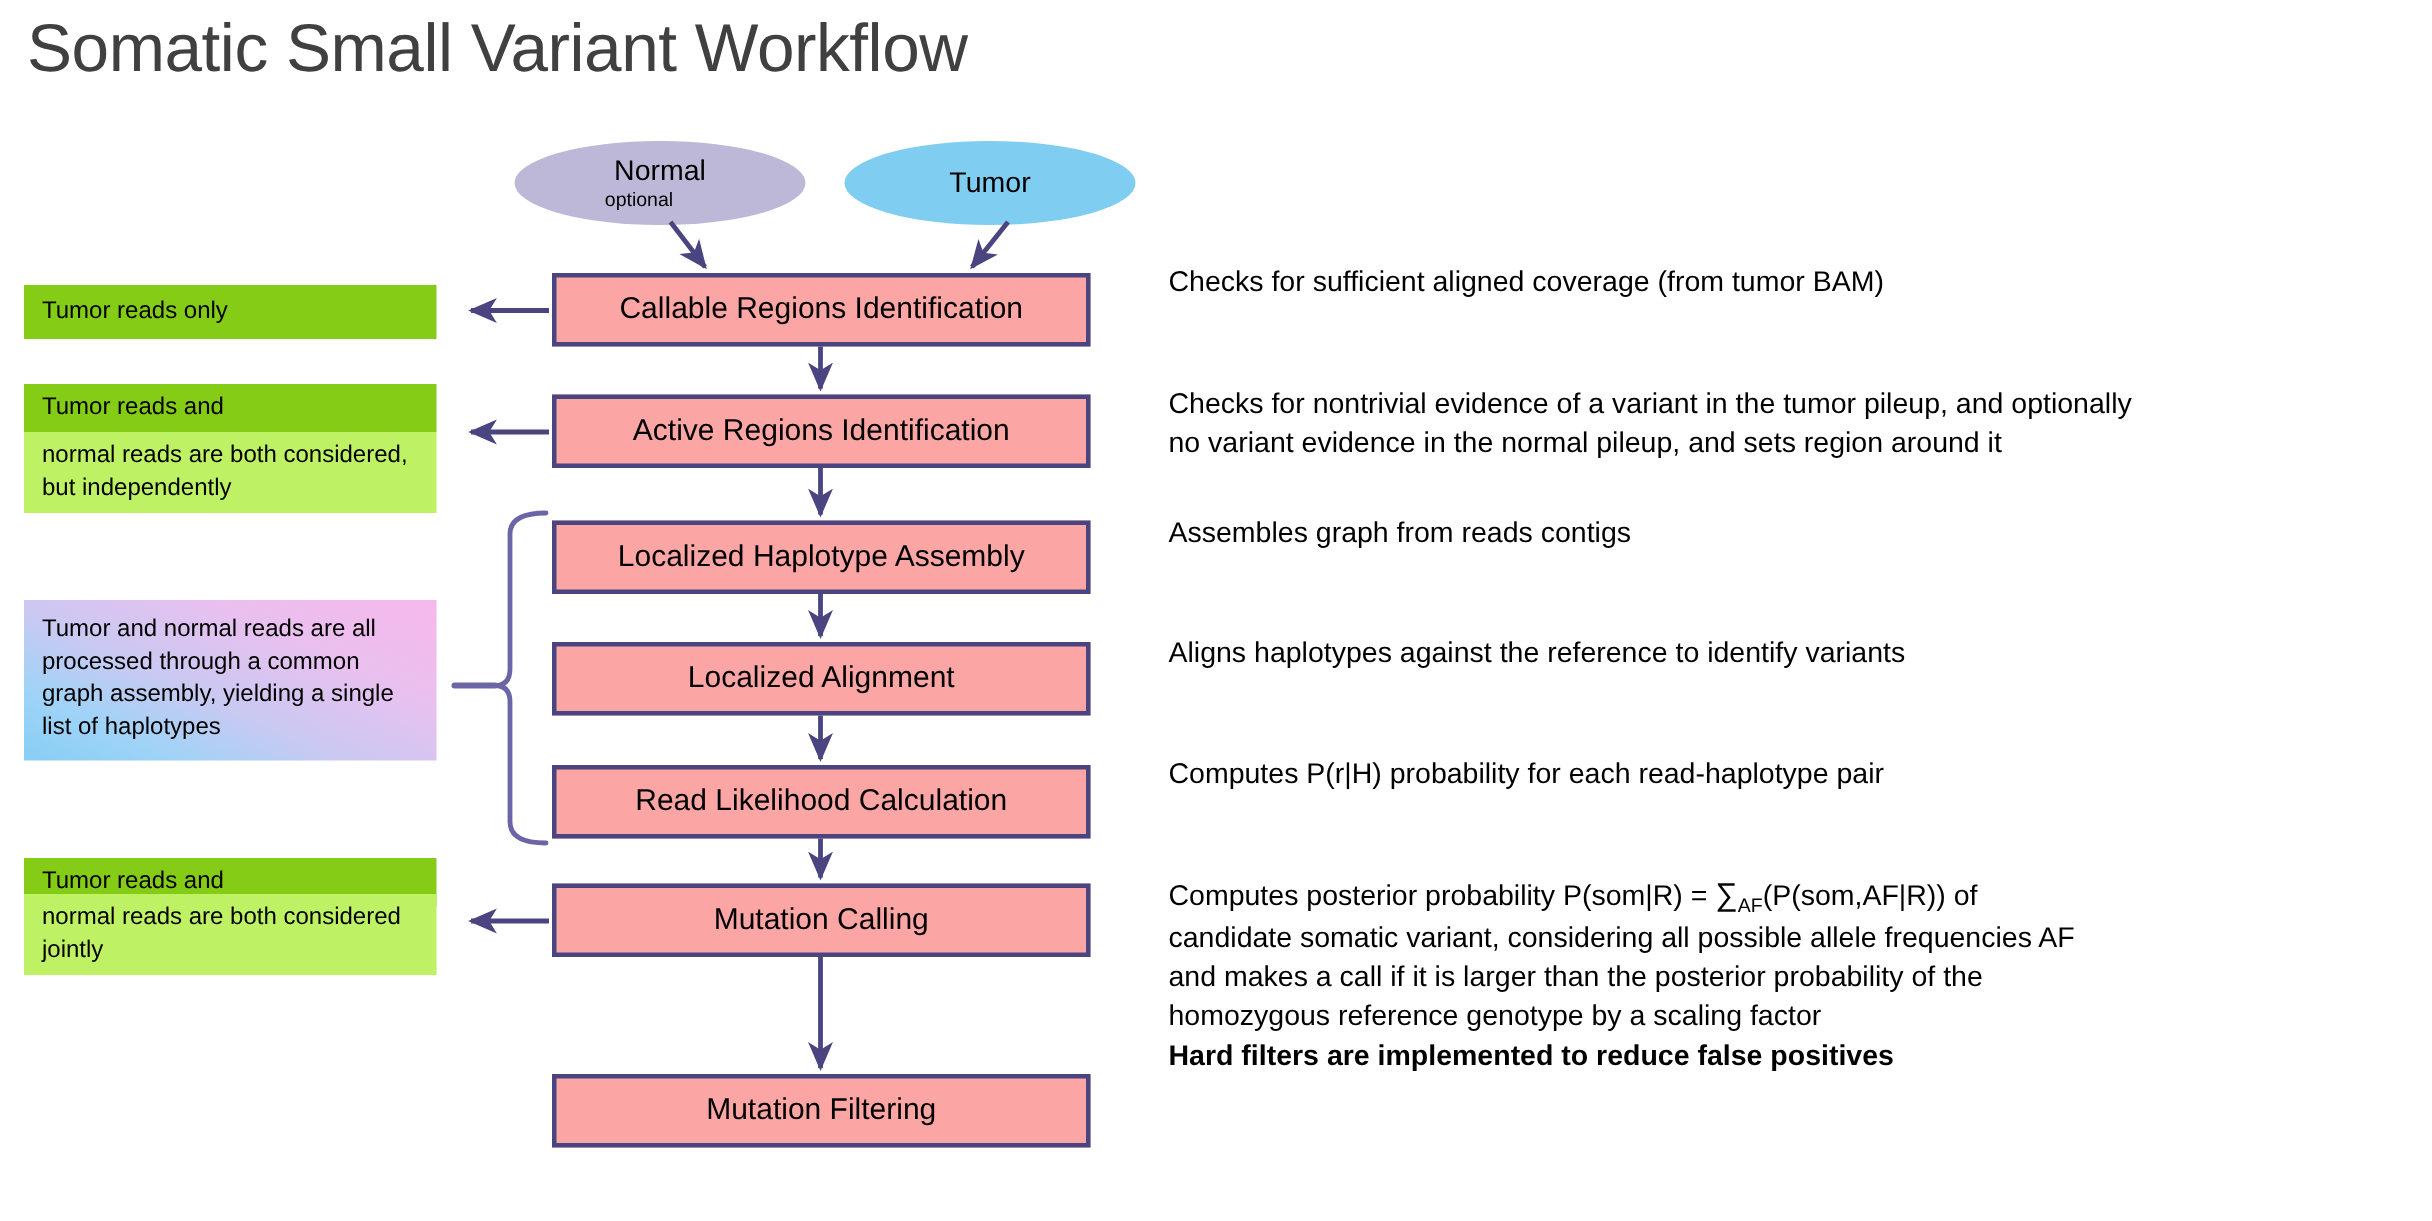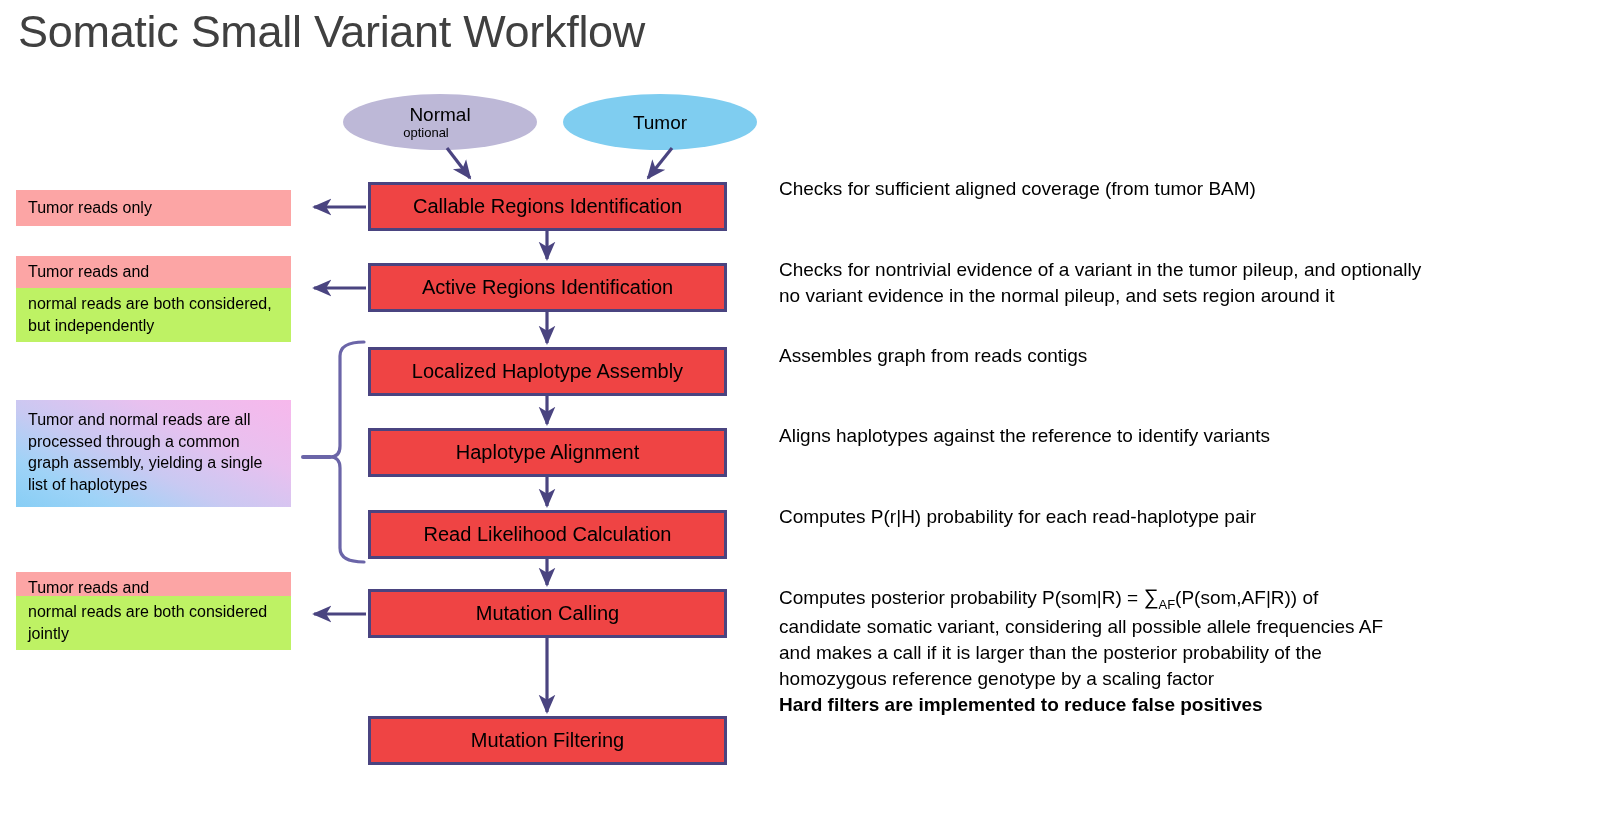--- a/index.html
+++ b/index.html
@@ -62,21 +62,21 @@
     background: #7fcdf0;
   }
 
   
   .flow-box {
     position: absolute;
     left: 368px;
     width: 359px;
     height: 49px;
     border: 3px solid #4a4480;
-    background: #ef4444;
+    background: #fca5a5;
     box-sizing: border-box;
     display: flex;
     align-items: center;
     justify-content: center;
     font-size: 20px;
     color: #000;
   }
 
   
   #connectors {
@@ -88,21 +88,21 @@
 
   
   .note {
     position: absolute;
     box-sizing: border-box;
     font-size: 16px;
     color: #000;
     line-height: 1.35;
     padding: 6px 10px 6px 12px;
   }
-  .note-purple { background: #fca5a5; }
+  .note-purple { background: #84cc16; }
   .note-blue   { background: #bef264; }
   .note-grad   {
     background: linear-gradient(205deg, #f7b8ec 0%, #e9c0ef 30%, #c9c9f2 58%, #9fd3f7 80%, #87cef5 100%);
   }
 
   #note-1 { left: 16px; top: 190px; width: 275px; height: 36px; display:flex; align-items:center; }
   #note-2a { left: 16px; top: 256px; width: 275px; height: 32px; display:flex; align-items:center; }
   #note-2b { left: 16px; top: 288px; width: 275px; height: 54px; padding-top: 5px; }
   #note-3  { left: 16px; top: 400px; width: 275px; height: 107px; padding-top: 9px; }
   #note-4a { left: 16px; top: 572px; width: 275px; height: 32px; display:flex; align-items:center; }
@@ -142,21 +142,21 @@
     <span class="main-label">Normal</span>
     <span class="sub-label">optional</span>
   </div>
   <div class="ellipse" id="ellipse-tumor">
     <span class="main-label">Tumor</span>
   </div>
 
   <div class="flow-box" style="top:182px">Callable Regions Identification</div>
   <div class="flow-box" style="top:263px">Active Regions Identification</div>
   <div class="flow-box" style="top:347px">Localized Haplotype Assembly</div>
-  <div class="flow-box" style="top:428px">Haplotype Alignment</div>
+  <div class="flow-box" style="top:428px">Localized Alignment</div>
   <div class="flow-box" style="top:510px">Read Likelihood Calculation</div>
   <div class="flow-box" style="top:589px">Mutation Calling</div>
   <div class="flow-box" style="top:716px">Mutation Filtering</div>
 
   <svg id="connectors" viewBox="0 0 1621 814" xmlns="http://www.w3.org/2000/svg">
     <defs>
       <marker id="arrowhead" markerWidth="7" markerHeight="7" refX="5.4" refY="3" orient="auto" markerUnits="strokeWidth">
         <path d="M0,0.4 L6,3 L0,5.6 L1.6,3 Z" fill="#4a4480"></path>
       </marker>
     </defs>

